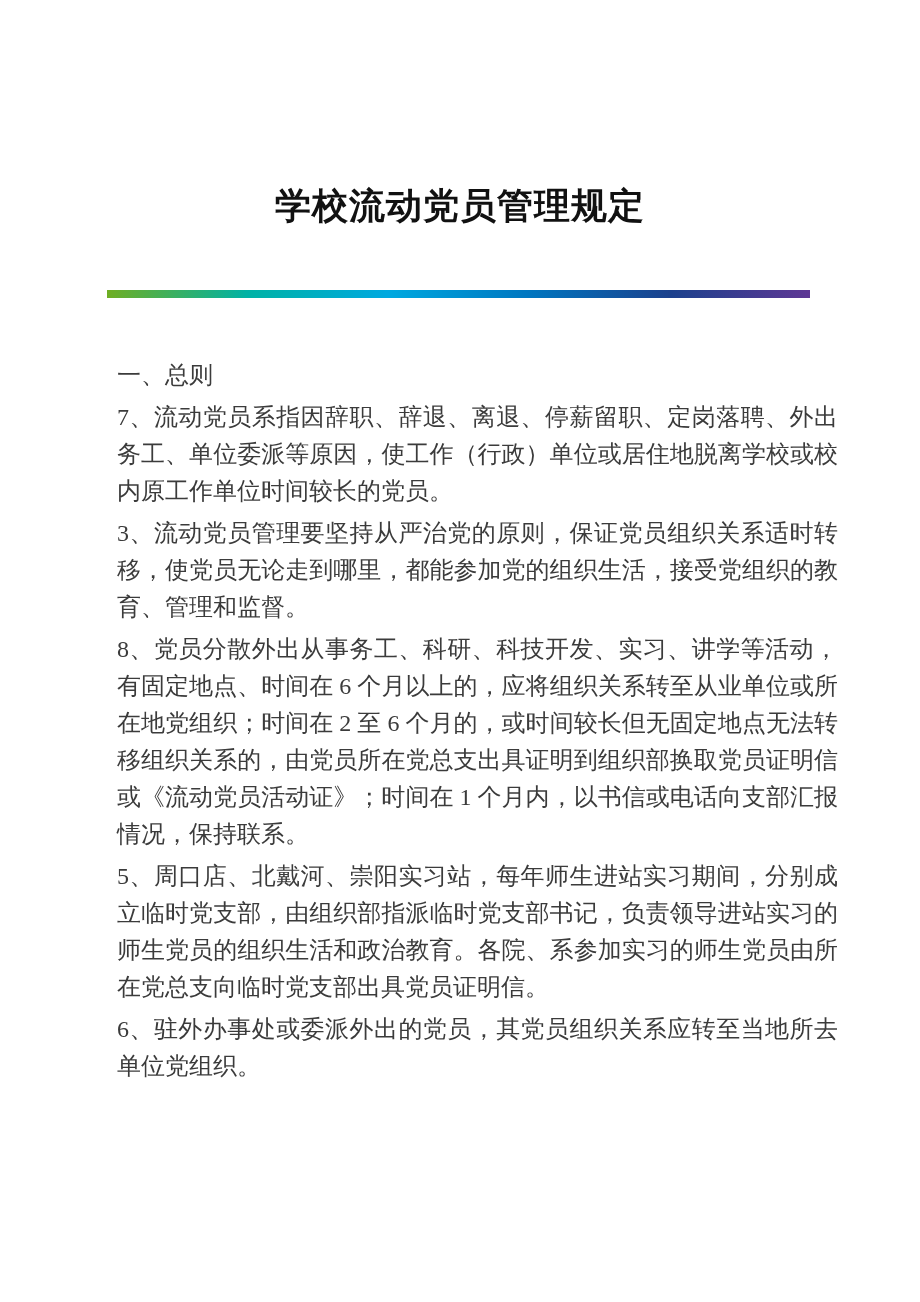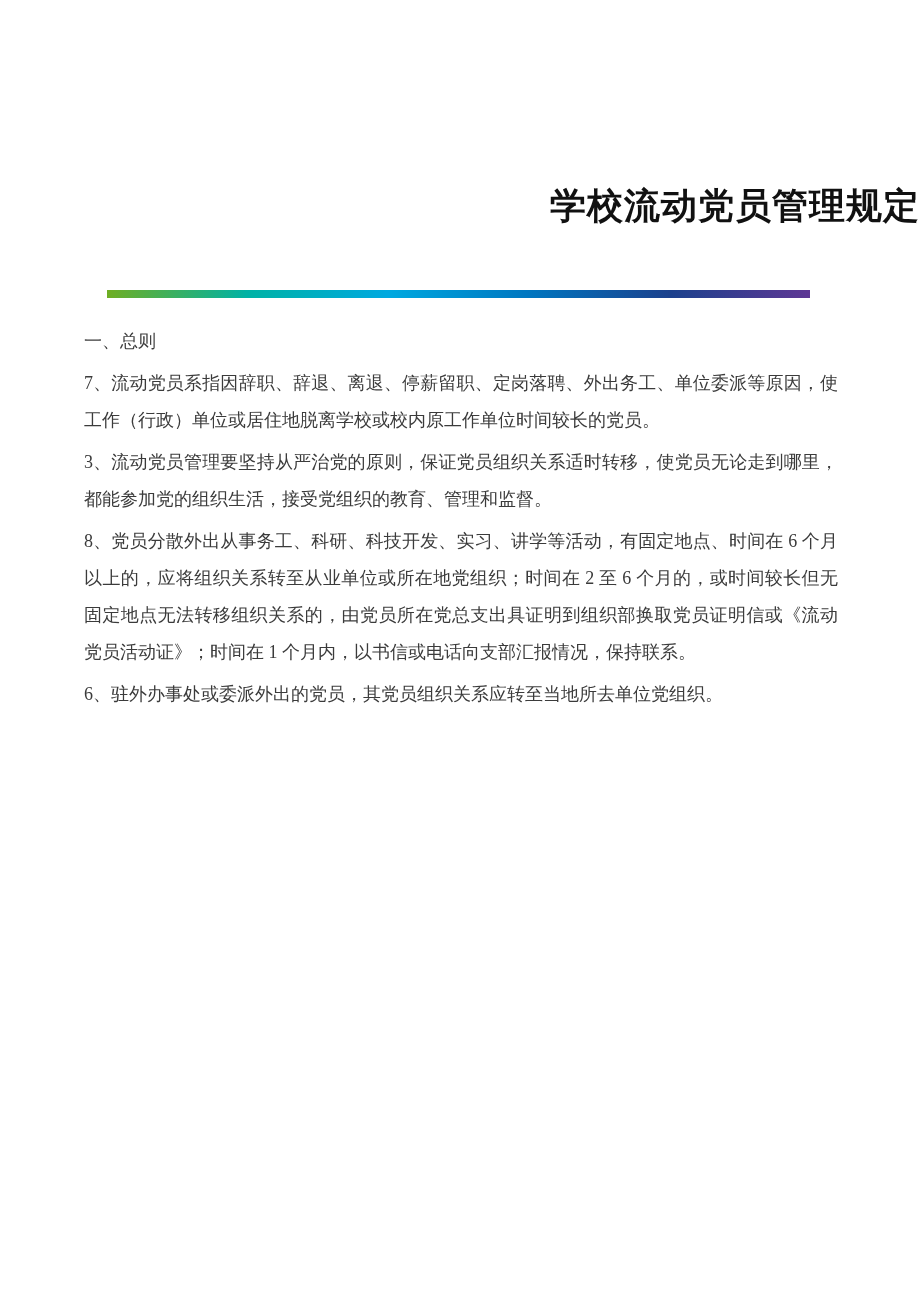--- a/index.html
+++ b/index.html
@@ -12,54 +12,56 @@
     width: 920px;
     height: 1302px;
     margin: 0 auto;
     background: #ffffff;
     overflow: hidden;
     font-family: "Liberation Serif", "DejaVu Serif", serif;
   }
   .doc-title {
     margin: 0;
     padding-top: 185px;
-    text-align: right;
+    text-align: center;
     font-size: 36px;
     line-height: 1.2;
     font-weight: 700;
     letter-spacing: 1px;
     color: #111111;
     font-family: "Liberation Serif", "DejaVu Serif", serif;
   }
   .divider {
     height: 8px;
     margin: 62px 110px 0 107px;
     
   }
   .doc-body {
-    padding: 25px 82px 0 84px;
-    font-size: 18px;
+    padding: 59px 82px 0 84px;
+    font-size: 24px;
     color: #3b3b3b;
     text-align: justify;
+    margin-left: 33px;
   }
   .para {
     margin: 0 0 5px 0;
     line-height: 37px;
   }
 </style>
 </head>
 <body>
 
 <div class="page">
 
   <h1 class="doc-title">学校流动党员管理规定</h1>
 
   <div class="divider" style="background: linear-gradient(to right, rgb(111, 174, 35), rgb(0, 178, 165), rgb(0, 169, 224), rgb(0, 118, 192), rgb(27, 65, 141), rgb(94, 55, 148));"></div>
 
   <div class="doc-body" style="color: rgb(59, 59, 59);">
     <p class="para">一、总则</p>
     <p class="para">7、流动党员系指因辞职、辞退、离退、停薪留职、定岗落聘、外出务工、单位委派等原因，使工作（行政）单位或居住地脱离学校或校内原工作单位时间较长的党员。</p>
     <p class="para">3、流动党员管理要坚持从严治党的原则，保证党员组织关系适时转移，使党员无论走到哪里，都能参加党的组织生活，接受党组织的教育、管理和监督。</p>
     <p class="para">8、党员分散外出从事务工、科研、科技开发、实习、讲学等活动，有固定地点、时间在 6 个月以上的，应将组织关系转至从业单位或所在地党组织；时间在 2 至 6 个月的，或时间较长但无固定地点无法转移组织关系的，由党员所在党总支出具证明到组织部换取党员证明信或《流动党员活动证》；时间在 1 个月内，以书信或电话向支部汇报情况，保持联系。</p>
+    <p class="para">5、周口店、北戴河、崇阳实习站，每年师生进站实习期间，分别成立临时党支部，由组织部指派临时党支部书记，负责领导进站实习的师生党员的组织生活和政治教育。各院、系参加实习的师生党员由所在党总支向临时党支部出具党员证明信。</p>
     <p class="para">6、驻外办事处或委派外出的党员，其党员组织关系应转至当地所去单位党组织。</p>
   </div>
 
 </div>
 
 </body></html>

